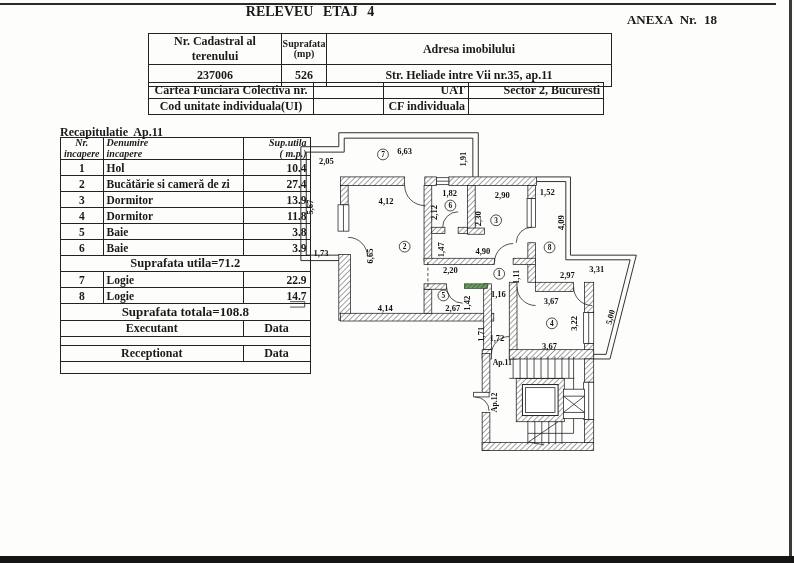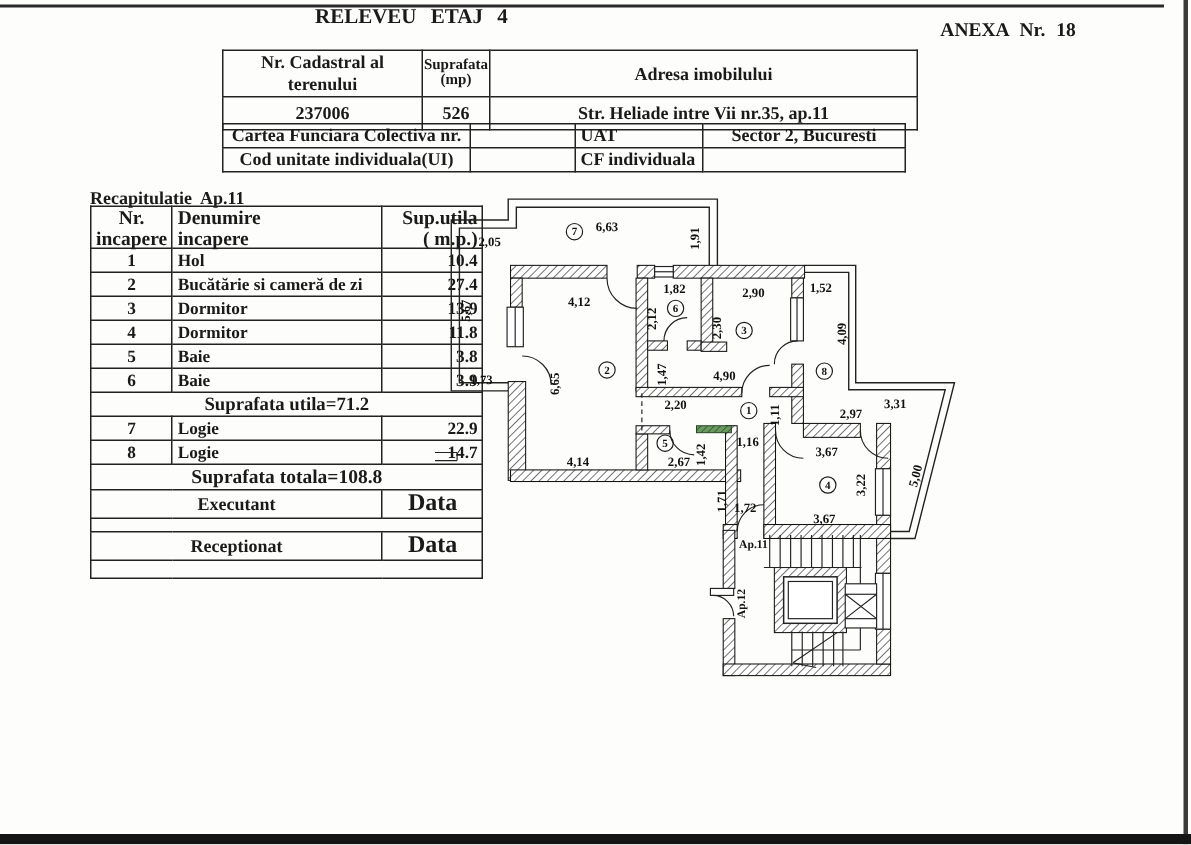--- a/index.html
+++ b/index.html
@@ -4,50 +4,50 @@
 <style>
   html,body{margin:0;padding:0;background:#fff;}
   #page{position:relative;width:794px;height:563px;background:#fdfdfc;overflow:hidden;
         font-family:"Liberation Serif",serif;color:#1a1a1a;}
   .abs{position:absolute;}
   
   #frame-top{left:0;top:3px;width:776px;height:2px;background:#2a2a2a;}
   #frame-right{left:789px;top:0;width:3px;height:563px;background:#3a3a3a;}
   #frame-bottom{left:0;top:556px;width:794px;height:7px;background:#151515;}
   
-  #t1{left:210px;top:4px;width:200px;font-size:14px;font-weight:700;word-spacing:6px;}
+  #t1{left:210px;top:4px;width:200px;text-align:center;font-size:14px;font-weight:700;word-spacing:6px;}
   #t2{left:210px;top:20px;width:160px;text-align:center;font-size:13px;font-weight:700;word-spacing:4px;}
   #t3{left:592px;top:12px;width:160px;text-align:center;font-size:13px;font-weight:700;word-spacing:4px;}
   
   table{border-collapse:collapse;}
   td{border:1.5px solid #222;font-weight:700;vertical-align:middle;padding:0 3px;}
   #cadastral{left:148px;top:33px;}
   #cadastral td{height:19px;text-align:center;font-size:12px;}
   #cadastral .c1{width:126px;}
   #cadastral .c2{width:44px;font-size:10px;line-height:1.0;padding:0;}
   #cadastral .c3{width:278px;}
   #cadastral tr+tr td{height:21px;}
   #cftable{left:148px;top:82px;}
   #cftable td{height:15px;font-size:12px;}
   #cftable .c1{width:158px;text-align:center;}
   #cftable .c2{width:63px;}
-  #cftable .c3{width:78px;text-align:left;}
-  #cftable .c4{width:128px;text-align:center;white-space:nowrap;}
+  #cftable .c3{width:78px;text-align:right;}
+  #cftable .c4{width:128px;text-align:right;white-space:nowrap;}
   
   #recap-title{left:60px;top:125px;font-size:12px;font-weight:700;word-spacing:3px;}
   #recap{left:60px;top:137px;}
   #recap td{font-size:11.5px;height:15px;padding:0 3px;}
   #recap td.nr{width:24px;text-align:center;}
   #recap td.nm{width:133px;white-space:nowrap;}
   #recap td.ar{width:38px;text-align:right;}
-  #recap td.hdr{font-size:13px;line-height:1.05;white-space:nowrap;overflow:visible;}
+  #recap td.hdr{font-size:10px;line-height:1.05;white-space:nowrap;overflow:visible;font-style:italic;}
   #recap td.span{text-align:center;font-size:12.5px;}
   #recap td.big{text-align:center;font-size:13px;margin-left:48px;}
   #recap td.exe{text-align:center;font-size:12px;width:120px;}
-  #recap td.dat{text-align:center;font-size:16px;}
+  #recap td.dat{text-align:center;font-size:12px;}
   #recap td.sig{font-size:11px;border-top:none;}
   #recap td.sm{font-size:9px;text-align:center;border-top:none;}
   #recap td.blank{height:8px;border-left:1.5px solid #222;border-right:1.5px solid #222;}
   
   #plan{left:290px;top:125px;}
   svg text{font-family:"Liberation Serif",serif;font-weight:700;fill:#111;}
   text.dim{font-size:11px;}
   text.rm{font-size:9.5px;}
   text.ap{font-size:10px;}
 </style>

